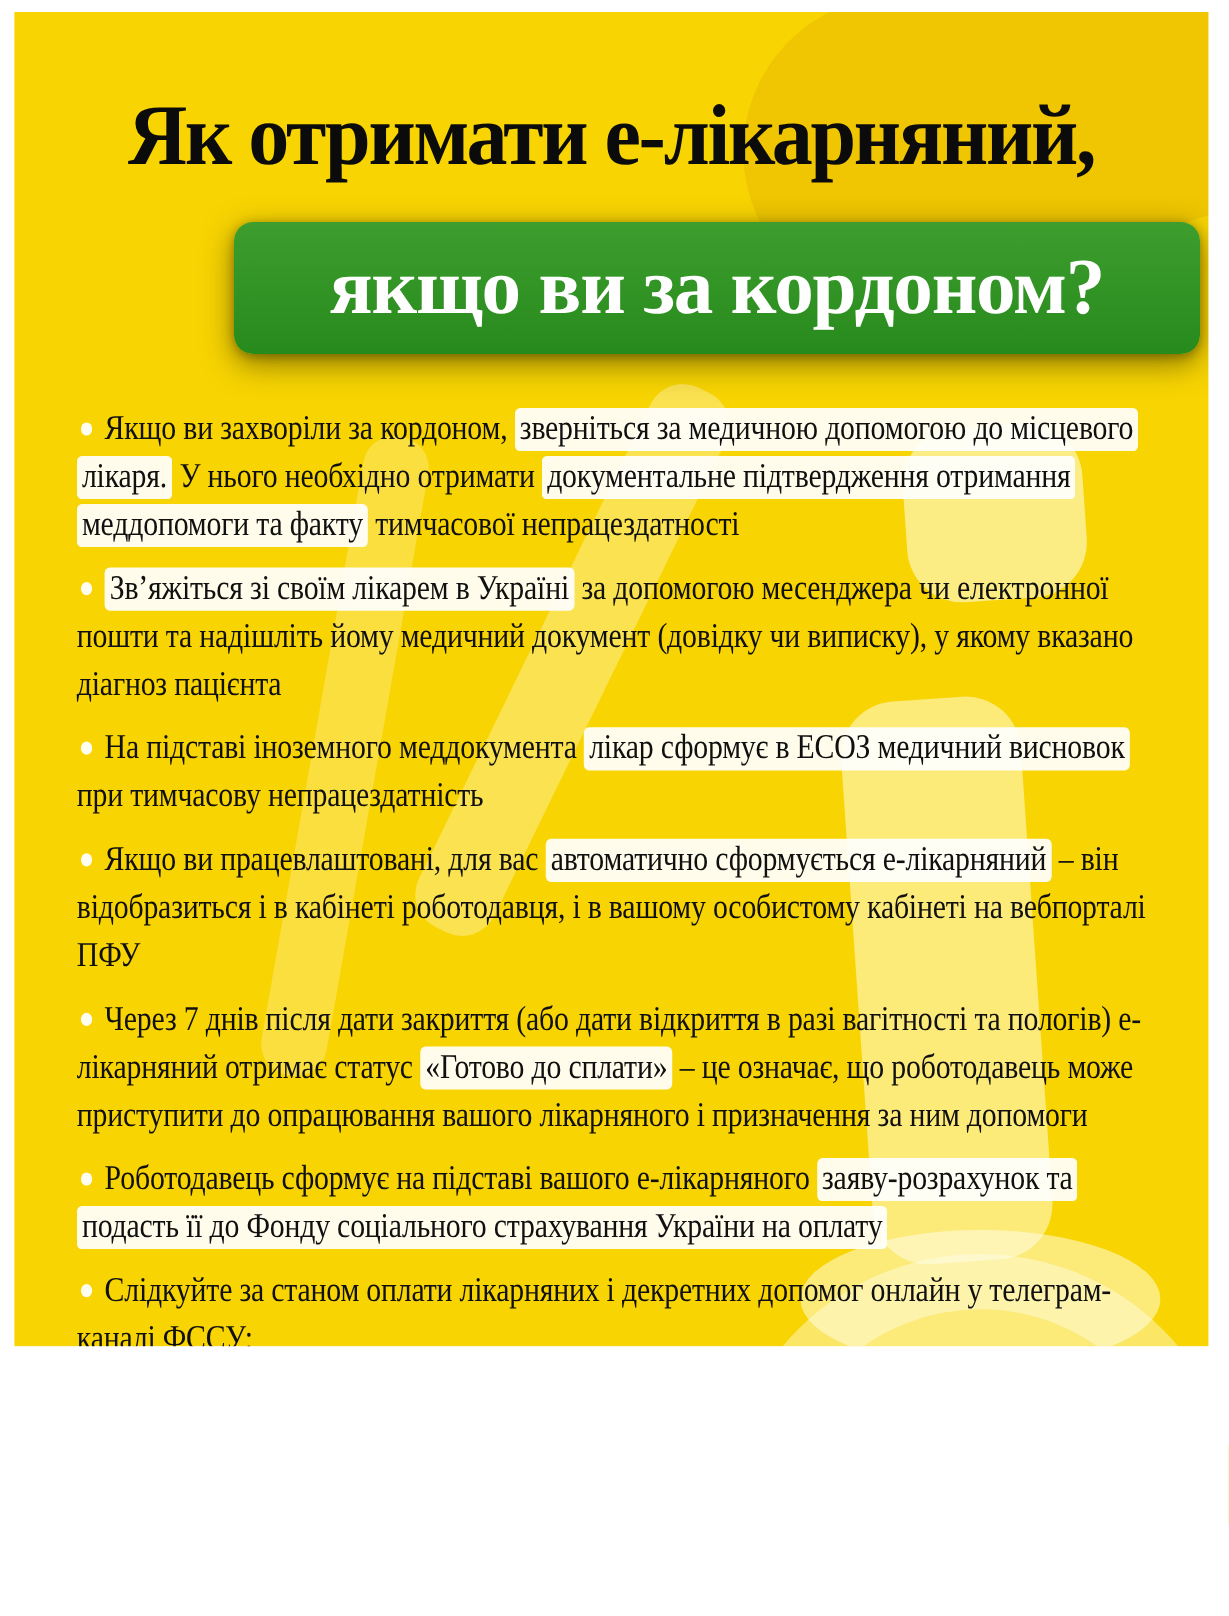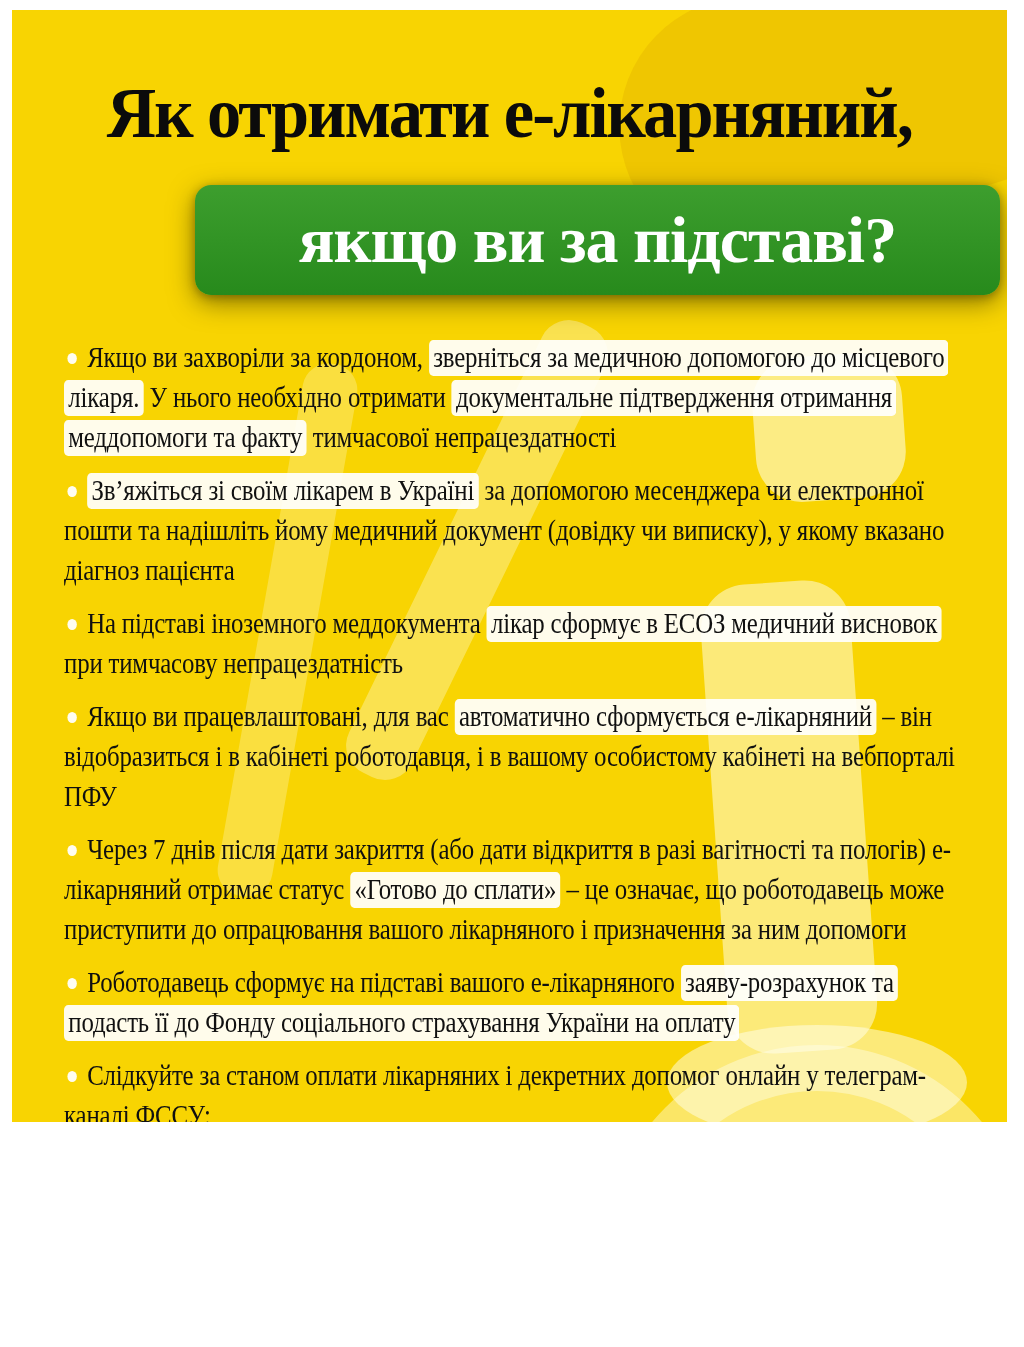--- a/index.html
+++ b/index.html
@@ -81,21 +81,21 @@
     <div class="wm wm-stripe-a"></div>
     <div class="wm wm-stripe-b"></div>
     <div class="wm wm-dot"></div>
     <div class="wm wm-stem"></div>
     <div class="wm wm-ring"></div>
     <div class="wm wm-blob"></div>
 
     <h1 class="title">Як отримати е-лікарняний,</h1>
 
     <div class="subtitle-box">
-      <span>якщо ви за підставі?</span>
+      <span>якщо ви за кордоном?</span>
     </div>
 
     <div class="bullets" id="bullets">
         <p class="bullet"><span class="dot"></span><span>Якщо ви захворіли за кордоном, </span><span class="hl">зверніться за медичною допомогою до місцевого лікаря.</span><span> У нього необхідно отримати </span><span class="hl">документальне підтвердження отримання меддопомоги та факту</span><span> тимчасової непрацездатності</span></p>
         <p class="bullet"><span class="dot"></span><span class="hl">Зв’яжіться зі своїм лікарем в Україні</span><span> за допомогою месенджера чи електронної пошти та надішліть йому медичний документ (довідку чи виписку), у якому вказано діагноз пацієнта</span></p>
         <p class="bullet"><span class="dot"></span><span>На підставі іноземного меддокумента </span><span class="hl">лікар сформує в ЕСОЗ медичний висновок</span><span> при тимчасову непрацездатність</span></p>
         <p class="bullet"><span class="dot"></span><span>Якщо ви працевлаштовані, для вас </span><span class="hl">автоматично сформується е-лікарняний</span><span> – він відобразиться і в кабінеті роботодавця, і в вашому особистому кабінеті на вебпорталі ПФУ</span></p>
         <p class="bullet"><span class="dot"></span><span>Через 7 днів після дати закриття (або дати відкриття в разі вагітності та пологів) е-лікарняний отримає статус </span><span class="hl">«Готово до сплати»</span><span> – це означає, що роботодавець може приступити до опрацювання вашого лікарняного і призначення за ним допомоги</span></p>
         <p class="bullet"><span class="dot"></span><span>Роботодавець сформує на підставі вашого е-лікарняного </span><span class="hl">заяву-розрахунок та подасть її до Фонду соціального страхування України на оплату</span></p>
         <p class="bullet"><span class="dot"></span><span>Слідкуйте за станом оплати лікарняних і декретних допомог онлайн у телеграм-каналі ФССУ: </span></p>

